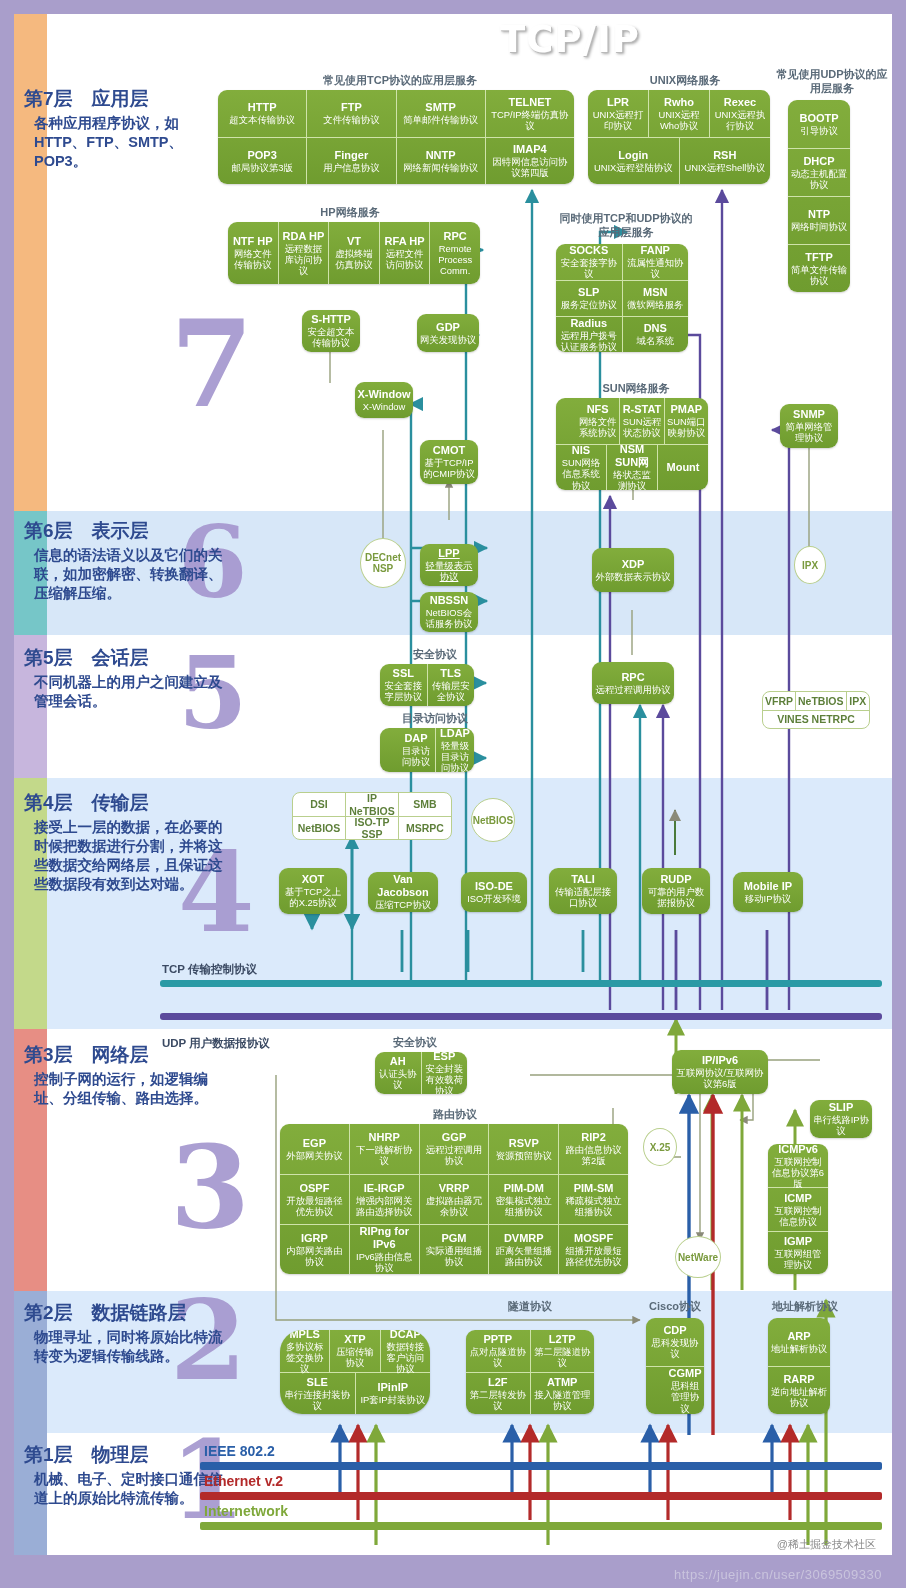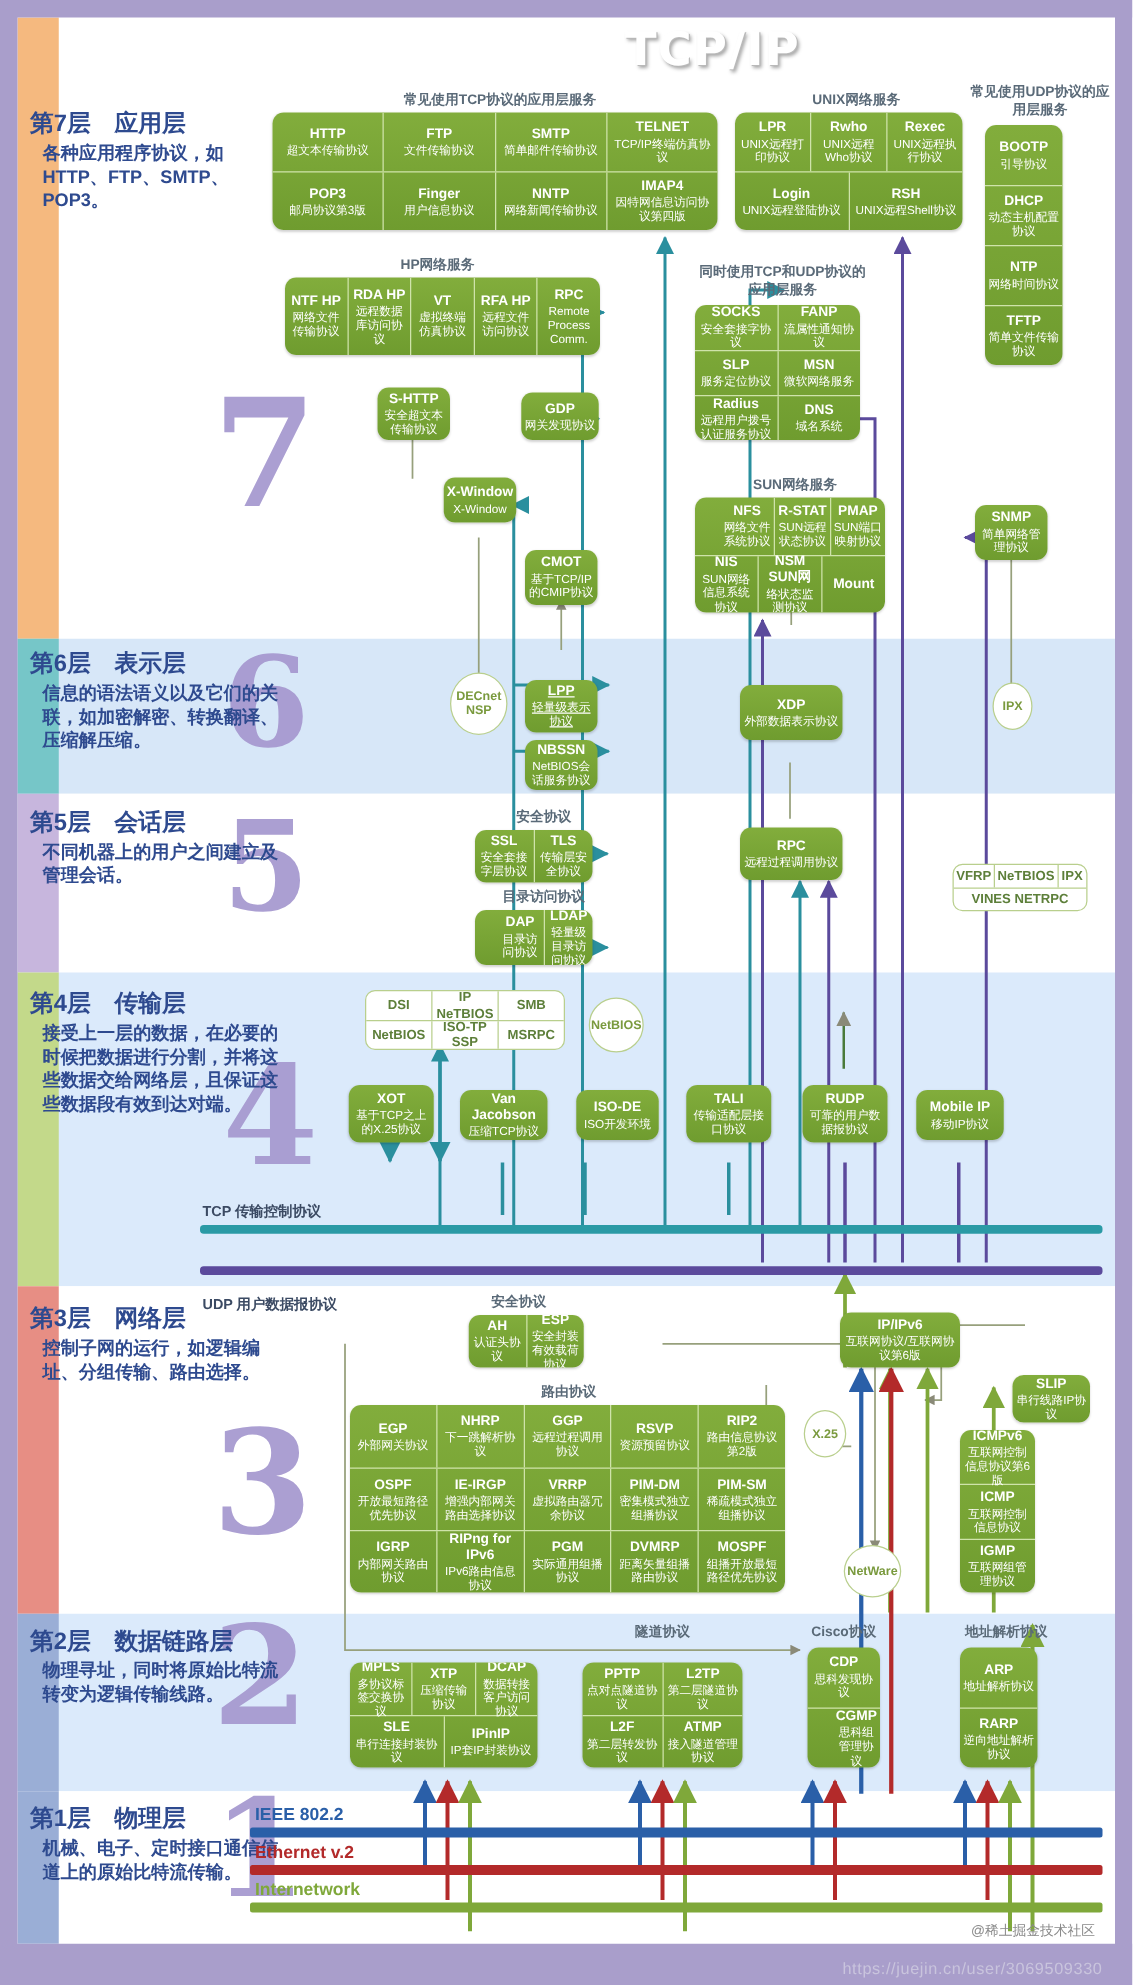--- a/index.html
+++ b/index.html
@@ -810,21 +810,21 @@
     </div>
   <div class="ellipse" style="left:643px; top:1128px; width:34px; height:38px;">X.25</div>
   <div class="ellipse" style="left:675px; top:1236px; width:46px; height:42px;">NetWare</div>
 
   <div class="layer-info" style="top:1300px;">
     <div class="layer-title">第2层　数据链路层</div>
     <div class="layer-desc">物理寻址，同时将原始比特流转变为逻辑传输线路。</div>
   </div>
   <div class="big-num" style="left:170px; top:1296px; font-size:110px;">2</div>
 
-  <div class="gbox" id="g-mpls" style="left:280px; top:1330px; width:150px; height:84px;">
+  <div class="gbox" id="g-mpls" style="left:280px; top:1330px; width:150px; height:84px;border-radius:22px;">
       <div class="grow" style="height: 50%;">
         <div class="gcell">
           <div class="gname">MPLS</div>
           <div class="gcn">多协议标签交换协议</div>
         </div>
         <div class="gcell">
           <div class="gname">XTP</div>
           <div class="gcn">压缩传输协议</div>
         </div>
         <div class="gcell">

